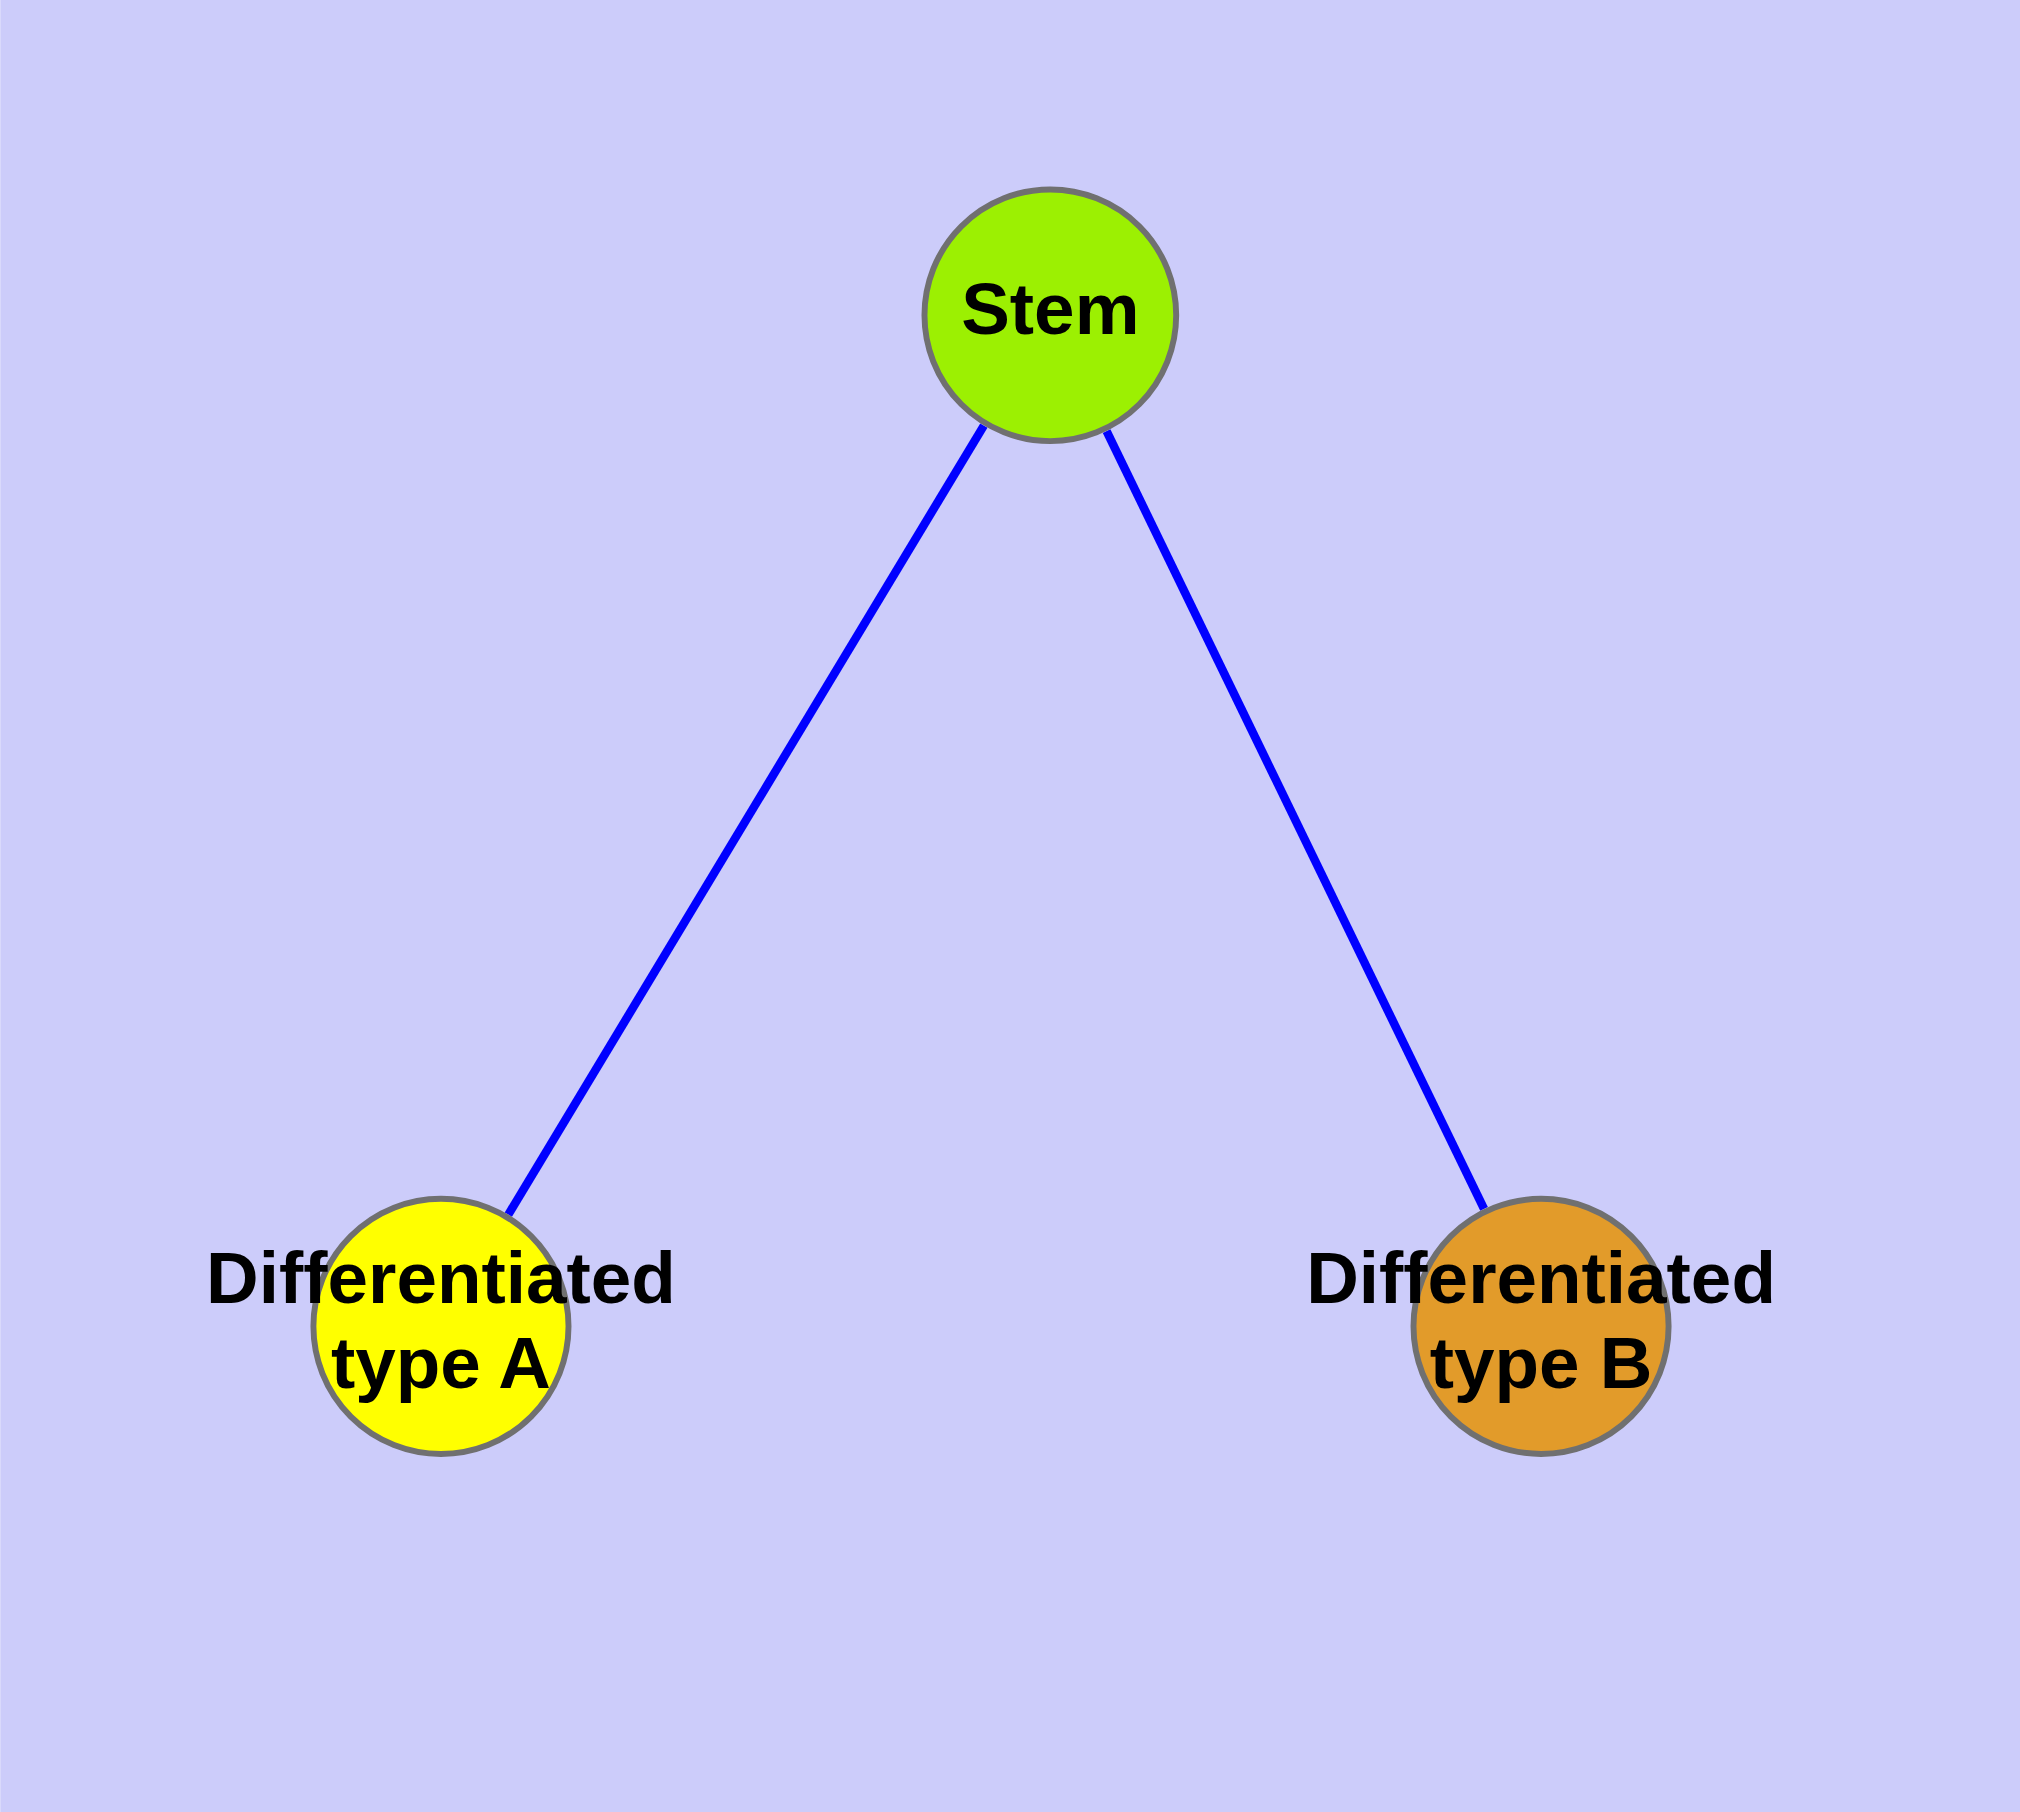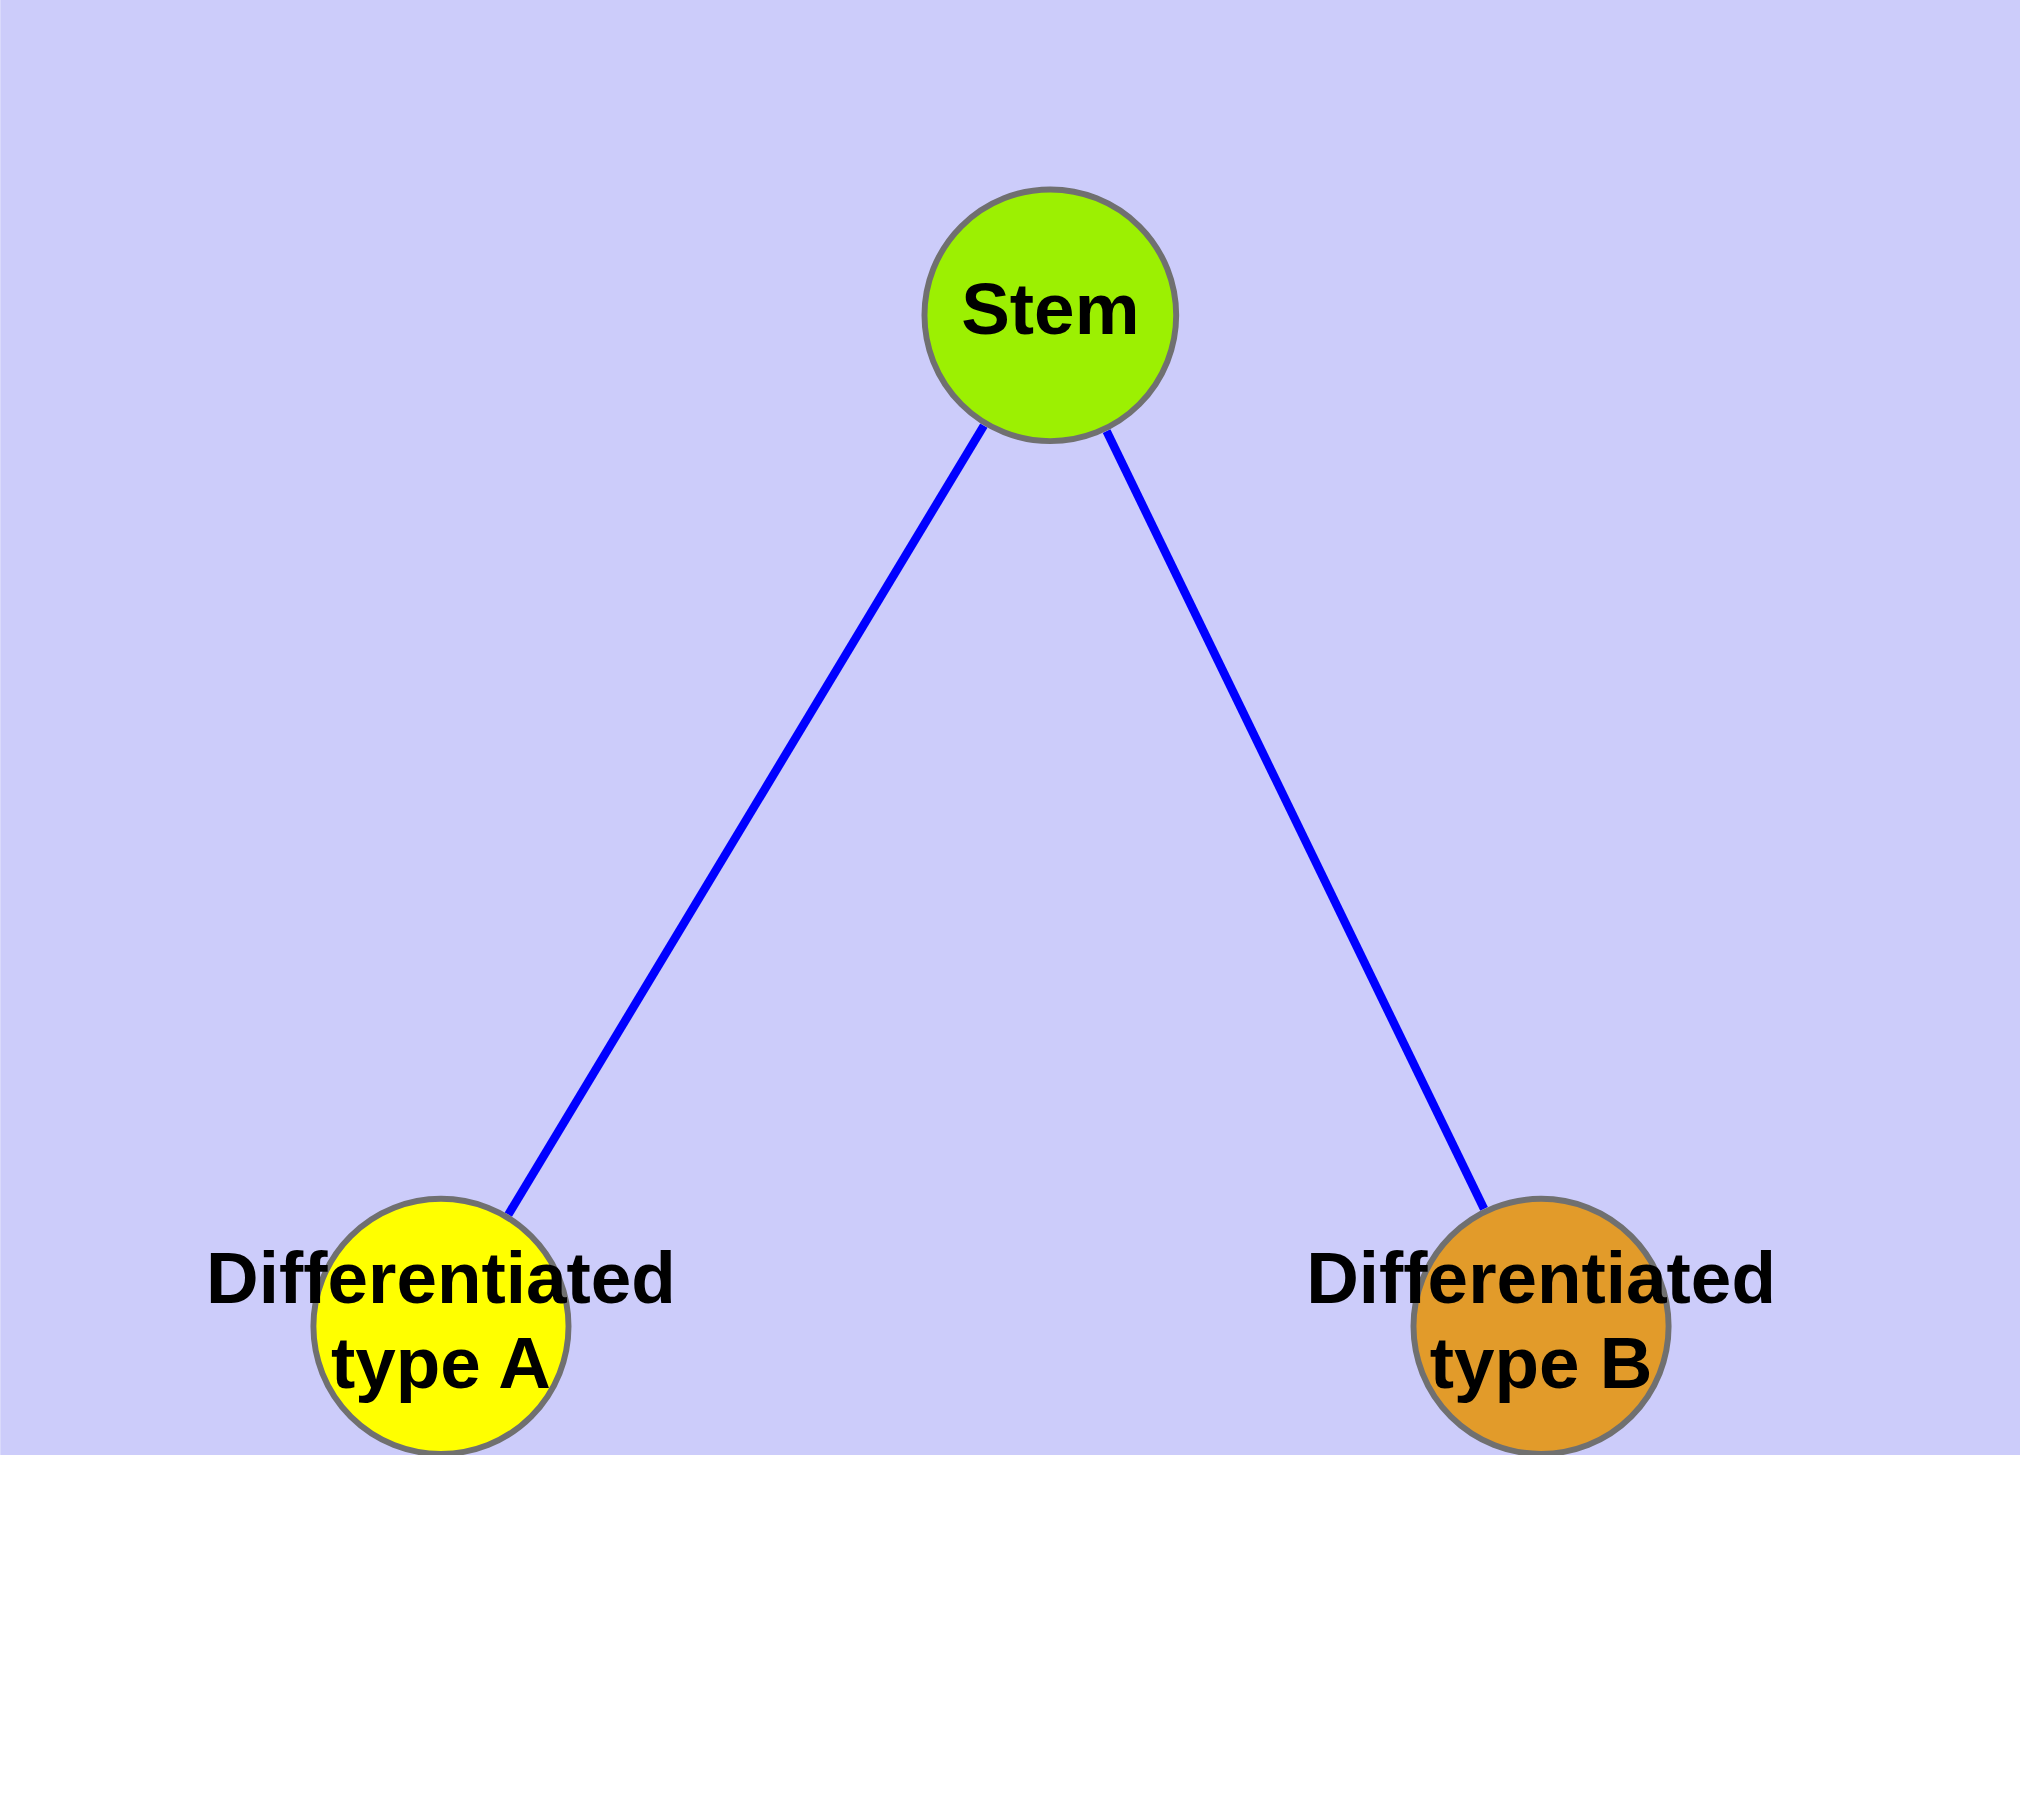--- a/index.html
+++ b/index.html
@@ -26,21 +26,21 @@
     font-family: "Liberation Sans", sans-serif;
     font-weight: bold;
     fill: #000000;
     text-anchor: middle;
     dominant-baseline: middle;
   }
 </style>
 </head>
 <body>
 
-<div id="canvas" style="width: 2021px; height: 1455px;">
+<div id="canvas" style="width: 2021px; height: 1812px;">
   <svg id="graph-svg" viewBox="0 0 2384 2138" xmlns="http://www.w3.org/2000/svg" style="width: 2021px; height: 1812px;">
 
     <rect id="bg-rect" x="0" y="0" width="2384" height="2138" fill="#ccccfa"></rect>
 
     <g id="edges-layer">
         <line x1="1160.5400351905587" y1="502.1846147672651" x2="599.4923327674604" y2="1433.1024297752708" stroke="#0000ff" stroke-width="10" stroke-linecap="butt"></line>
         <line x1="1305.367002078649" y1="508.74582639003137" x2="1750.7597478940004" y2="1426.454886420626" stroke="#0000ff" stroke-width="10" stroke-linecap="butt"></line>
       </g>
     <g id="nodes-layer">
         <circle cx="1239" cy="372" r="148.5" fill="#9cf002" stroke="#707070" stroke-width="7"></circle>

